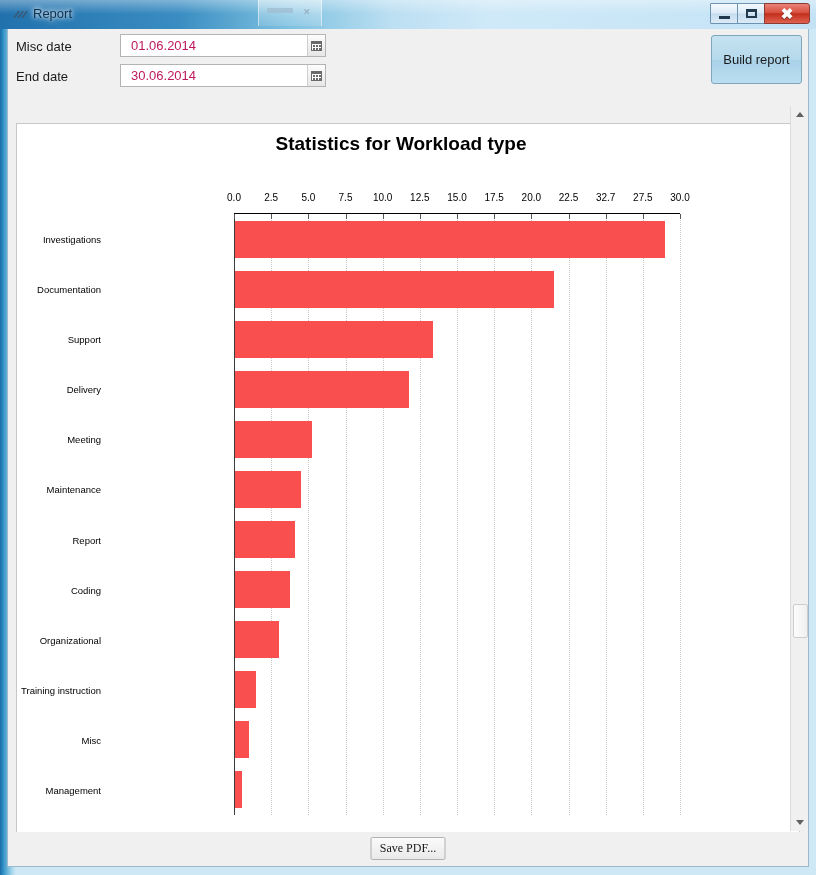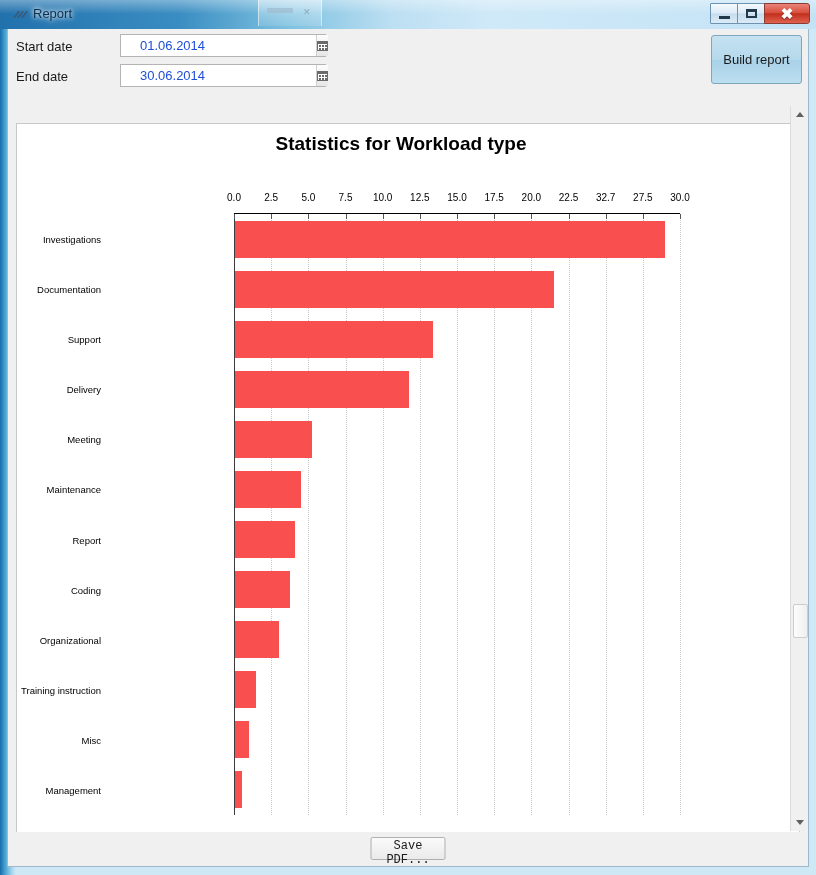--- a/index.html
+++ b/index.html
@@ -79,22 +79,22 @@
   #lbl-start{left:8px;top:10px;}
   #lbl-end{left:8px;top:40px;}
   .date-box{
     position:absolute;height:23px;width:206px;
     border:1px solid #b4b4b4;background:#fff;box-sizing:border-box;
     display:flex;align-items:stretch;
   }
   #date-start{left:112px;top:5px;}
   #date-end{left:112px;top:35px;}
   .date-box input{
-    border:0;outline:0;flex:1;padding:0 0 0 19px;
-    font-family:"Liberation Sans",sans-serif;font-size:13px;color:#1d4ed8;background:transparent;
+    border:0;outline:0;flex:1;padding:0 0 0 10px;
+    font-family:"Liberation Sans",sans-serif;font-size:13px;color:#be185d;background:transparent;
   }
   .date-btn{
     width:22px;border-left:1px solid #cfcfcf;
     background:linear-gradient(to bottom,#fdfdfd,#e6e6e6);
     display:flex;align-items:center;justify-content:center;
   }
   .cal-ic{
     width:11px;height:10px;background:#6a6a6a;position:relative;
   }
   .cal-ic:after{
@@ -184,21 +184,21 @@
 
   
   #footer{
     position:absolute;left:0;bottom:0;width:800px;height:34px;background:#f0f0f0;
   }
   #save-pdf{
     position:absolute;left:50%;transform:translateX(-50%);top:5px;
     width:75px;height:23px;
     border:1px solid #b0b0b0;border-radius:2px;
     background:linear-gradient(to bottom,#fafafa,#eaeaea);
-    font-family:Liberation Mono, monospace;font-size:12px;color:#1a1a1a;cursor:pointer;
+    font-family:Liberation Serif, serif;font-size:12px;color:#1a1a1a;cursor:pointer;
   }
 </style>
 </head>
 <body>
 
 <div id="window">
 
   <div id="titlebar">
     <div class="glass"></div>
 
@@ -224,21 +224,21 @@
       </div>
       <div class="wbtn" id="btn-close">
         <div class="glyph-close">✖</div>
       </div>
     </div>
   </div>
 
   <div id="client">
 
     <div id="toolbar">
-      <div class="field-label" id="lbl-start">Start date</div>
+      <div class="field-label" id="lbl-start">Misc date</div>
       <div class="date-box" id="date-start">
         <input type="text" value="01.06.2014" style="">
         <div class="date-btn">
           <div class="cal-ic"></div>
         </div>
       </div>
 
       <div class="field-label" id="lbl-end">End date</div>
       <div class="date-box" id="date-end">
         <input type="text" value="30.06.2014" style="">

